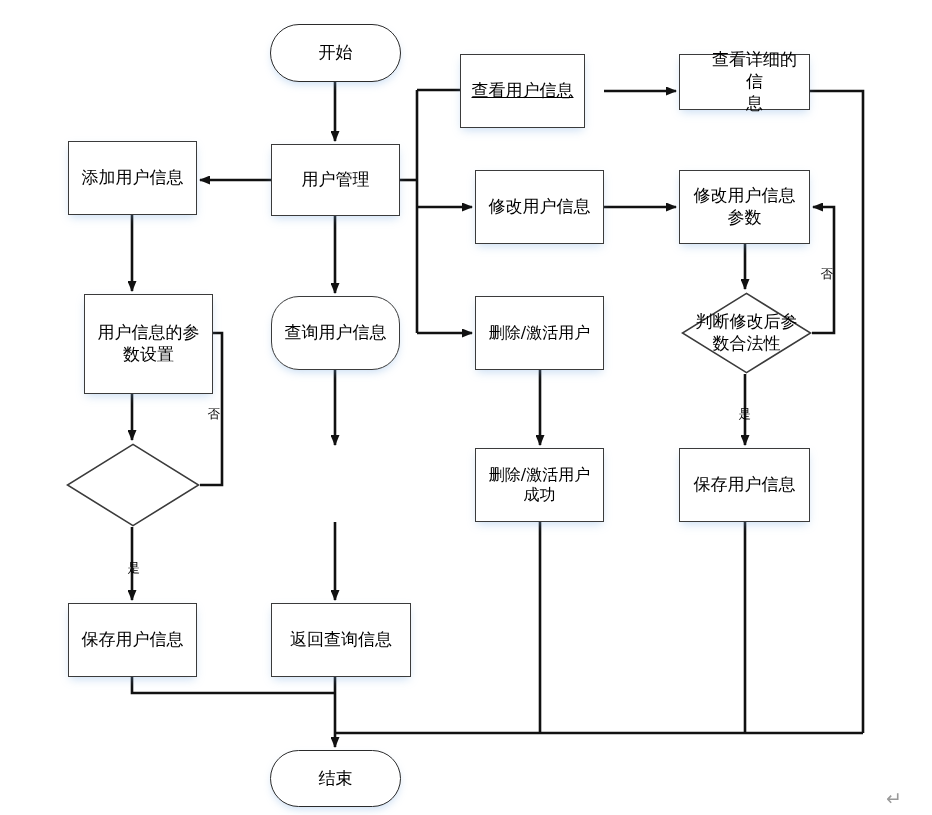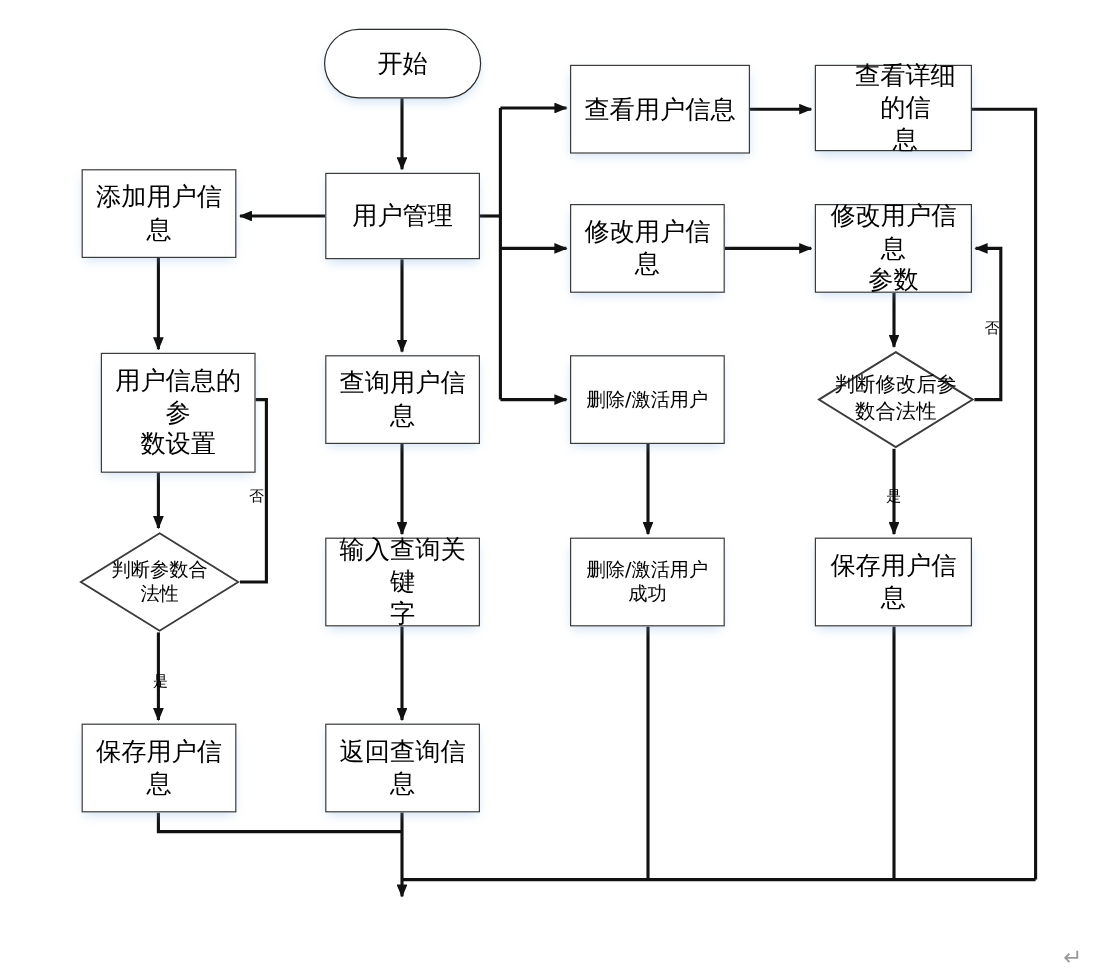--- a/index.html
+++ b/index.html
@@ -54,21 +54,21 @@
   .dec .dshape{
     position:absolute;
     left:0;top:0;
     width:100%;height:100%;
     z-index:-1;
   }
   .dec .cap{
     position:relative;
     z-index:2;
   }
-  .fs16{font-size:21px;}
+  .fs16{font-size:17px;}
   .fs15{font-size:16px;}
   .fs12{font-size:17px;}
   .edge-label{
     position:absolute;
     font-size:12.5px;
     color:#000000;
     background:#ffffff;
     padding:0 1px;
     z-index:4;
     line-height:1.1;
@@ -169,46 +169,40 @@
 
   <div class="node proc fs16" style="left:84px;top:294px;width:129px;height:100px;">
     <span class="cap">用户信息的参
 数设置</span>
   </div>
 
   <div class="node dec fs15" style="left:66px;top:443px;width:134px;height:84px;">
     <svg class="dshape" viewBox="0 0 134 84" preserveAspectRatio="none">
       <polygon points="67,1.4 132.6,42 67,82.6 1.4,42" fill="#ffffff" stroke="#3b3b3b" stroke-width="1.6"></polygon>
     </svg>
-    <span class="cap">判断参数合
-法性</span>
   </div>
 
   <div class="node proc fs16" style="left:68px;top:603px;width:129px;height:74px;">
     <span class="cap">保存用户信息</span>
   </div>
 
-  <div class="node proc fs16" style="left:271px;top:296px;width:129px;height:74px;">
+  <div class="node proc fs16" style="left:271px;top:296px;width:129px;height:74px;border-radius:28px;">
     <span class="cap">查询用户信息</span>
   </div>
 
-  <div class="node proc fs16" style="left:271px;top:448px;width:129px;height:74px;">
-    <span class="cap">输入查询关键
-字</span>
-  </div>
-
-  <div class="node proc fs16" style="left:271px;top:603px;width:129px;height:74px;">
+
+  <div class="node proc fs16" style="left:271px;top:603px;width:140px;height:74px;">
     <span class="cap">返回查询信息</span>
   </div>
 
-  <div class="node proc fs16" style="left:475px;top:54px;width:150px;height:74px;">
+  <div class="node proc fs16" style="left:460px;top:54px;width:125px;height:74px;text-decoration:underline;">
     <span class="cap">查看用户信息</span>
   </div>
 
-  <div class="node proc fs16" style="left:679px;top:54px;width:131px;height:72px;padding-left:20px;">
+  <div class="node proc fs16" style="left:679px;top:54px;width:131px;height:56px;padding-left:20px;">
     <span class="cap">查看详细的信
 息</span>
   </div>
 
   <div class="node proc fs16" style="left:475px;top:170px;width:129px;height:74px;">
     <span class="cap">修改用户信息</span>
   </div>
 
   <div class="node proc fs16" style="left:679px;top:170px;width:131px;height:74px;">
     <span class="cap">修改用户信息
@@ -229,20 +223,23 @@
 
   <div class="node proc fs15" style="left:475px;top:296px;width:129px;height:74px;">
     <span class="cap">删除/激活用户</span>
   </div>
 
   <div class="node proc fs15" style="left:475px;top:448px;width:129px;height:74px;">
     <span class="cap">删除/激活用户
 成功</span>
   </div>
 
+  <div class="node term fs16" style="left:270px;top:750px;width:131px;height:57px;">
+    <span class="cap">结束</span>
+  </div>
 
   <span class="edge-label vert" style="left:206px;top:398px;">否</span>
   <span class="edge-label vert" style="left:126px;top:552px;">是</span>
   <span class="edge-label vert" style="left:819px;top:258px;">否</span>
   <span class="edge-label vert" style="left:737px;top:398px;">是</span>
 
   <span class="pilcrow" style="left:886px;top:789px;">↵</span>
 
 </div>
 

